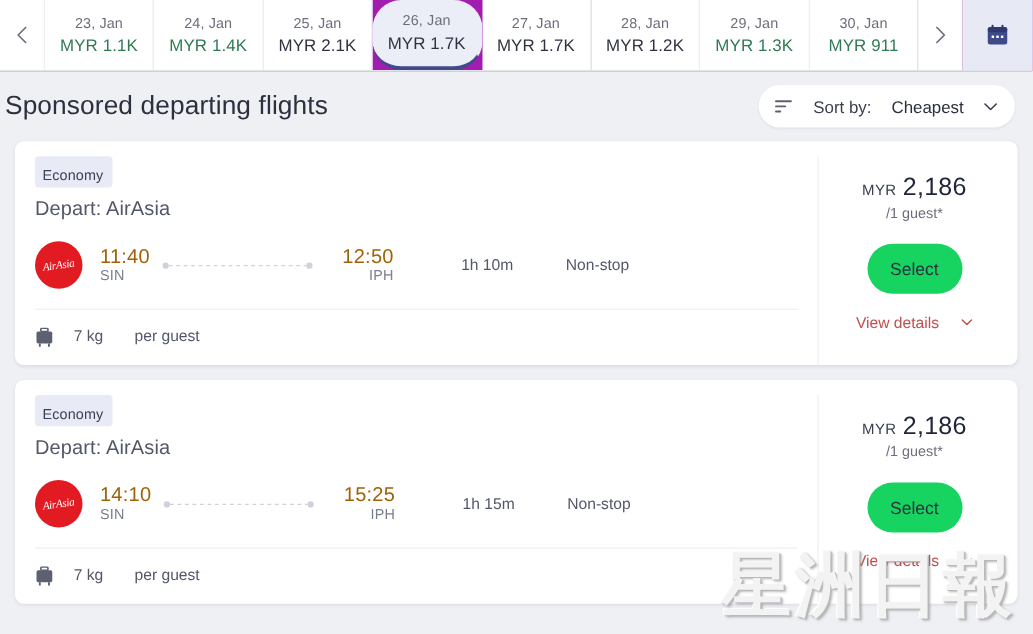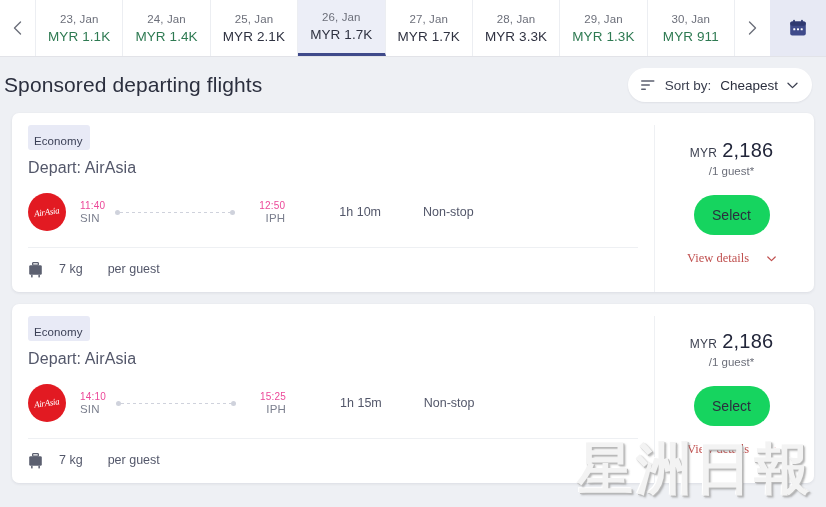--- a/index.html
+++ b/index.html
@@ -40,41 +40,42 @@
     font-size: 11.5px; color: #6c6f7a; letter-spacing: .1px;
   }
   .date-cell .d-price {
     font-size: 13.5px; letter-spacing: .1px;
   }
   .date-cell .d-price.green { color: #2e7a52; }
   .date-cell .d-price.dark  { color: #2f3241; }
   .date-cell.selected {
     background: #eceef7;
     border-bottom: 3px solid #3f4a8a;
+    border-radius: 23px;
   }
   .date-cell.selected .d-price { color: #2f3241; }
   .cal-btn {
     width: 56px; flex: 0 0 56px;
     background: #e7e9f4;
     display: flex; align-items: center; justify-content: center;
     cursor: pointer;
   }
 
   
   .header-row {
     height: 56px; padding: 0 14px 0 4px;
     display: flex; align-items: center; justify-content: space-between;
   }
   .page-title {
     font-size: 21px; color: #2b2f3e; letter-spacing: .1px; font-weight: 400;
   }
   .sort-pill {
     height: 34px; padding: 0 14px 0 12px;
     background: #fff; border-radius: 18px;
-    display: flex; align-items: center; gap: 9px;
+    display: flex; align-items: center; gap: 16px;
     cursor: pointer; box-shadow: 0 1px 2px rgba(30,35,60,.07);
   }
   .sort-pill .lbl { font-size: 13.5px; color: #3c4050; }
   .sort-pill .val { font-size: 13.5px; color: #2b2f3e; }
 
   
   .cards { padding: 0 12px; }
   .card {
     background: #fff; border-radius: 7px;
     box-shadow: 0 1px 3px rgba(30,35,60,.09);
@@ -112,21 +113,21 @@
     display: flex; align-items: center; justify-content: center;
     overflow: hidden;
   }
   .airline-logo .mark {
     color: #fff; font-size: 9px; font-style: italic;
     font-family: "Liberation Serif", serif;
     letter-spacing: -.3px; transform: rotate(-8deg);
     white-space: nowrap;
   }
   .timeblock { margin-left: 14px; }
-  .timeblock .t { font-size: 10px; color: #ec4899; letter-spacing: .2px; line-height: 1.12; }
+  .timeblock .t { font-size: 16px; color: #a16207; letter-spacing: .2px; line-height: 1.12; }
   .timeblock .c { font-size: 11.5px; color: #7b7f8e; letter-spacing: .2px; }
   .timeblock.arr { text-align: right; }
   .connector {
     flex: 0 0 120px; margin: 0 10px;
     display: flex; align-items: center; gap: 0;
     position: relative; height: 10px;
   }
   .dot { width: 5px; height: 5px; border-radius: 50%; background: #cfd2dc; flex: 0 0 5px; }
   .dashline {
     flex: 1 1 auto; height: 1px;
@@ -150,21 +151,21 @@
   .select-btn {
     margin-top: 18px;
     width: 76px; height: 40px; border-radius: 20px;
     background: #16d45f; border: none;
     color: #2b2f3e; font-size: 14px;
     font-family: "Liberation Sans", sans-serif;
     cursor: pointer; display: flex; align-items: center; justify-content: center;
   }
   .view-details {
     margin-top: 16px; display: flex; align-items: center; gap: 18px;
-    color: #c0504f; font-size: 12.5px; cursor: pointer; font-family: Liberation Serif, serif;
+    color: #c0504f; font-size: 12.5px; cursor: pointer;
   }
 
   
   .watermark {
     position: absolute; right: 13px; bottom: 10px;
     font-family: "DejaVu Sans", sans-serif;
     font-size: 56px; font-weight: 700;
     color: #f3f3f3;
     letter-spacing: 3px;
     text-shadow: 1px 1px 0 #b9b9b9, 2px 2px 2px rgba(120,120,120,.55), -1px -1px 0 #ffffff;
@@ -200,21 +201,21 @@
         <div class="date-cell selected">
           <div class="d-day">26, Jan</div>
           <div class="d-price dark">MYR 1.7K</div>
         </div>
         <div class="date-cell">
           <div class="d-day">27, Jan</div>
           <div class="d-price dark">MYR 1.7K</div>
         </div>
         <div class="date-cell">
           <div class="d-day">28, Jan</div>
-          <div class="d-price dark">MYR 3.3K</div>
+          <div class="d-price dark">MYR 1.2K</div>
         </div>
         <div class="date-cell">
           <div class="d-day">29, Jan</div>
           <div class="d-price green">MYR 1.3K</div>
         </div>
         <div class="date-cell">
           <div class="d-day">30, Jan</div>
           <div class="d-price green">MYR 911</div>
         </div>
       </div>

